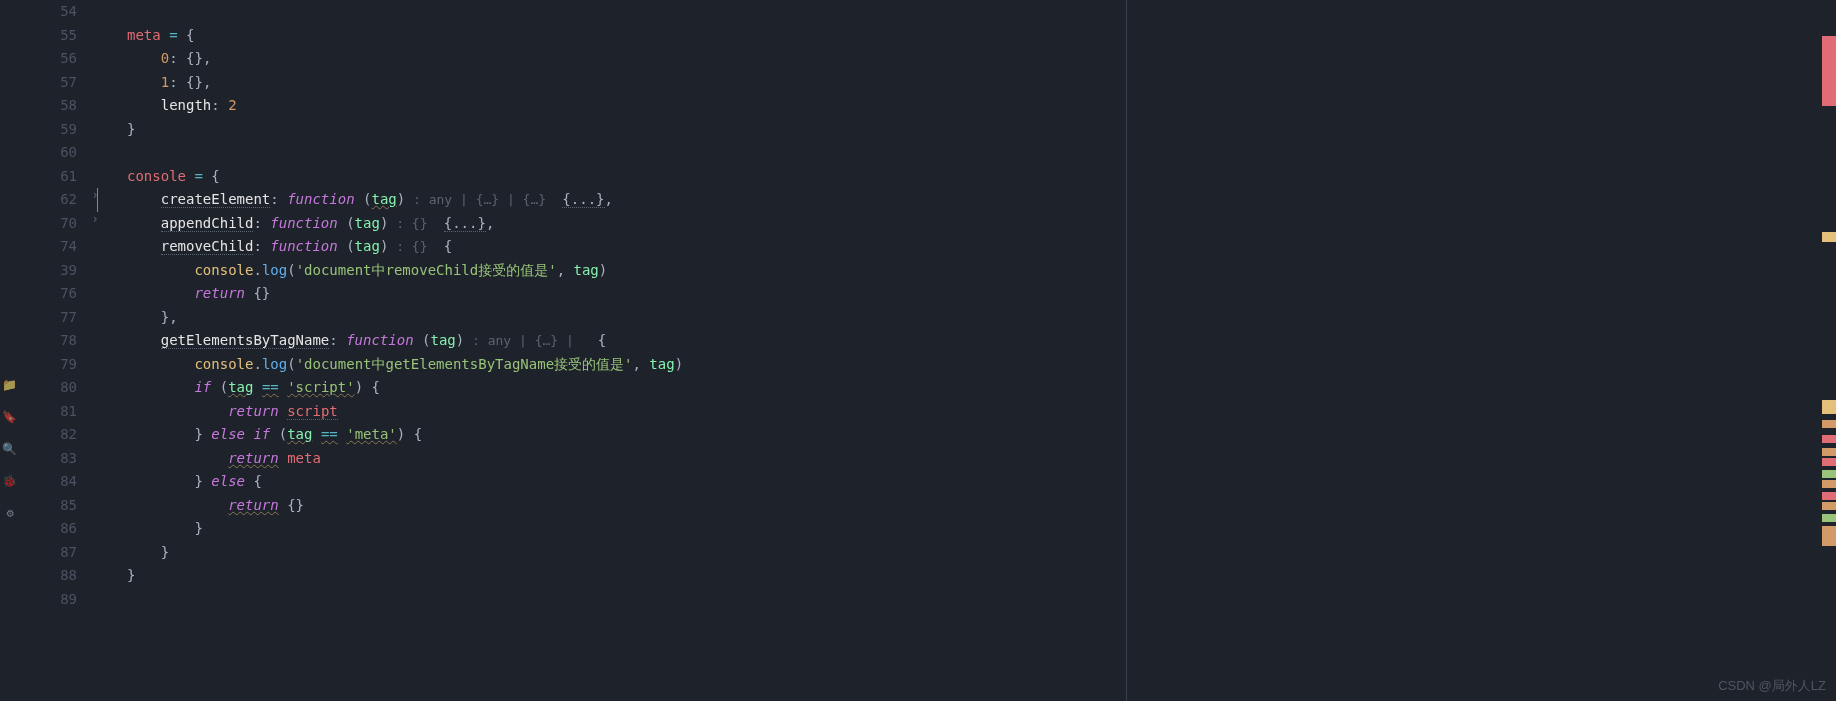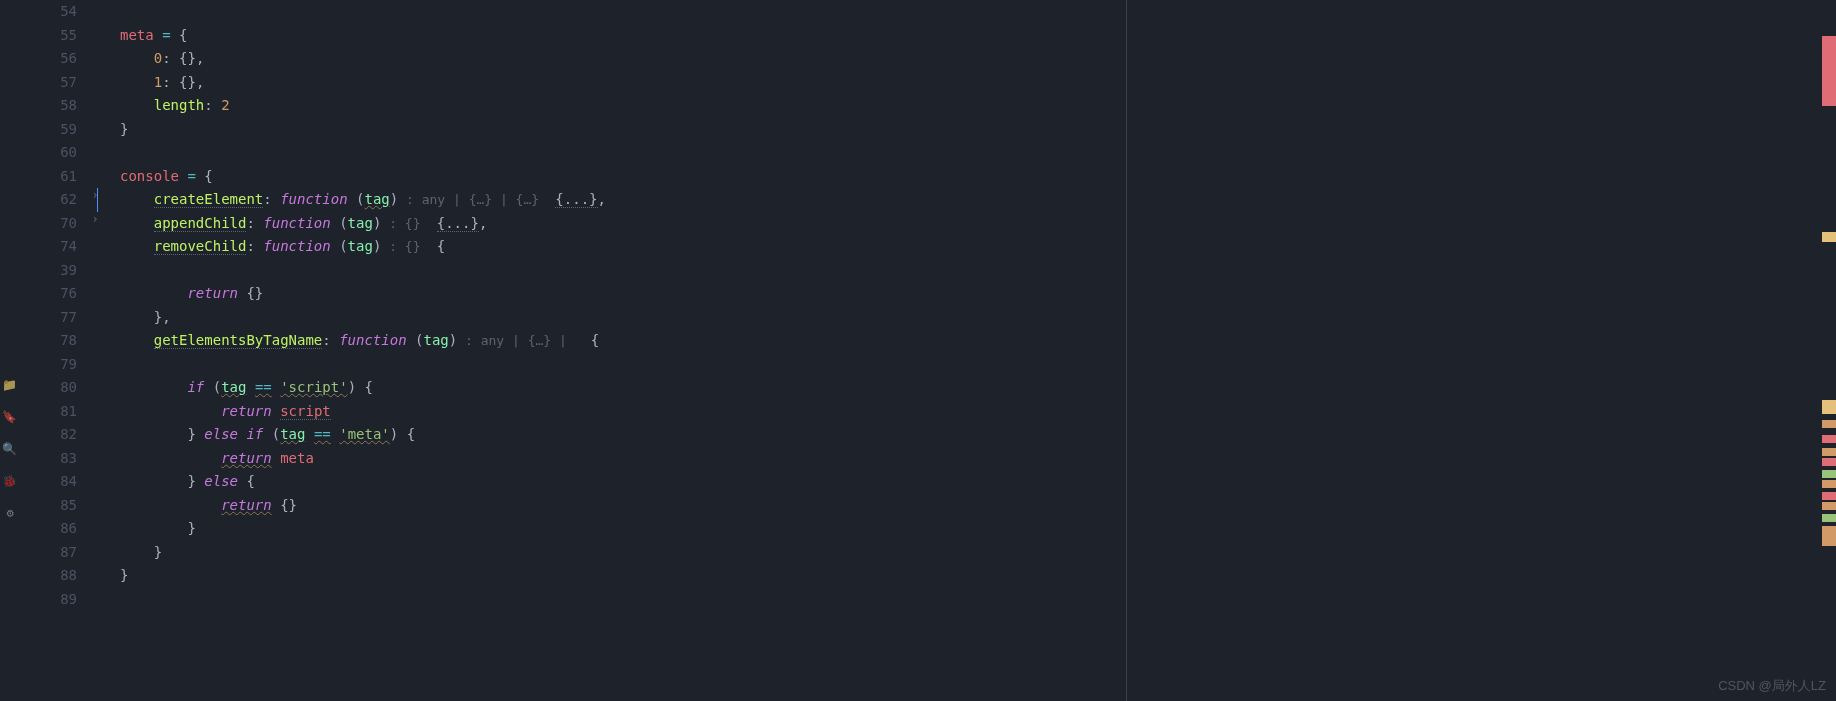--- a/index.html
+++ b/index.html
@@ -65,20 +65,21 @@
 .code-area {
   position: absolute;
   left: 85px; top: 0;
   width: 1040px;
   height: 701px;
 }
 .line {
   height: 23.5px;
   line-height: 23.5px;
   white-space: pre;
+  margin-left: 7px;
 }
 .line-num {
   height: 23.5px;
   line-height: 23.5px;
   padding-right: 8px;
   font-size: 14px;
 }
 .highlighted-line {
   position: absolute;
   left: 20px;
@@ -93,21 +94,21 @@
   left: 97px;
   top: 188px;
   width: 1px;
   height: 23.5px;
   background: #528bff;
   z-index: 5;
 }
 .code-area .line { position: relative; z-index: 2; }
 .tok-kw { color: #c678dd; font-style: italic; }
 .tok-var { color: #e06c75; }
-.tok-prop { color: #bef264; }
+.tok-prop { color: #e5e5e5; }
 .tok-num { color: #d19a66; }
 .tok-str { color: #98c379; }
 .tok-punc { color: #abb2bf; }
 .tok-op { color: #56b6c2; }
 .tok-fn { color: #61afef; }
 .tok-param { color: #86efac; }
 .tok-ret { color: #c678dd; font-style: italic; }
 .tok-hint { color: #5c6370; font-size: 13px; }
 .tok-obj { color: #e5c07b; }
 .underline-dotted { border-bottom: 1px dotted #5c6370; }
@@ -193,23 +194,25 @@
       <div class="line" style="position: absolute; top: 23.5px; left: 15px;"><span class="tok-var">meta</span><span> </span><span class="tok-op">=</span><span> </span><span class="tok-punc">{</span></div>
       <div class="line" style="position: absolute; top: 47px; left: 15px;"><span>    </span><span class="tok-num">0</span><span>: </span><span class="tok-punc">{}</span><span>,</span></div>
       <div class="line" style="position: absolute; top: 70.5px; left: 15px;"><span>    </span><span class="tok-num">1</span><span>: </span><span class="tok-punc">{}</span><span>,</span></div>
       <div class="line" style="position: absolute; top: 94px; left: 15px;"><span>    </span><span class="tok-prop">length</span><span>: </span><span class="tok-num">2</span></div>
       <div class="line" style="position: absolute; top: 117.5px; left: 15px;"><span class="tok-punc">}</span></div>
       <div class="line" style="position: absolute; top: 141px; left: 15px;"></div>
       <div class="line" style="position: absolute; top: 164.5px; left: 15px;"><span class="tok-var">console</span><span> </span><span class="tok-op">=</span><span> </span><span class="tok-punc">{</span></div>
       <div class="line" style="position: absolute; top: 188px; left: 15px;"><span>    </span><span class="tok-prop underline-dotted">createElement</span><span>: </span><span class="tok-kw">function</span><span> (</span><span class="tok-param underline-wave">tag</span><span>)</span><span class="tok-hint"> : any | {…} | {…} </span><span> </span><span class="tok-punc underline-dotted">{...}</span><span>,</span></div>
       <div class="line" style="position: absolute; top: 211.5px; left: 15px;"><span>    </span><span class="tok-prop underline-dotted">appendChild</span><span>: </span><span class="tok-kw">function</span><span> (</span><span class="tok-param">tag</span><span>)</span><span class="tok-hint"> : {} </span><span> </span><span class="tok-punc underline-dotted">{...}</span><span>,</span></div>
       <div class="line" style="position: absolute; top: 235px; left: 15px;"><span>    </span><span class="tok-prop underline-dotted">removeChild</span><span>: </span><span class="tok-kw">function</span><span> (</span><span class="tok-param">tag</span><span>)</span><span class="tok-hint"> : {} </span><span class="tok-punc"> {</span></div>
+      <div class="line" style="position: absolute; top: 258.5px; left: 15px;"><span>        </span><span class="tok-obj">console</span><span>.</span><span class="tok-fn">log</span><span>(</span><span class="tok-str">'document中removeChild接受的值是'</span><span>, </span><span class="tok-param">tag</span><span>)</span></div>
       <div class="line" style="position: absolute; top: 282px; left: 15px;"><span>        </span><span class="tok-ret">return</span><span class="tok-punc"> {}</span></div>
       <div class="line" style="position: absolute; top: 305.5px; left: 15px;"><span class="tok-punc">    }</span><span>,</span></div>
       <div class="line" style="position: absolute; top: 329px; left: 15px;"><span>    </span><span class="tok-prop underline-dotted">getElementsByTagName</span><span>: </span><span class="tok-kw">function</span><span> (</span><span class="tok-param">tag</span><span>)</span><span class="tok-hint"> : any | {…} |  </span><span class="tok-punc"> {</span></div>
+      <div class="line" style="position: absolute; top: 352.5px; left: 15px;"><span>        </span><span class="tok-obj">console</span><span>.</span><span class="tok-fn">log</span><span>(</span><span class="tok-str">'document中getElementsByTagName接受的值是'</span><span>, </span><span class="tok-param">tag</span><span>)</span></div>
       <div class="line" style="position: absolute; top: 376px; left: 15px;"><span>        </span><span class="tok-kw">if</span><span> (</span><span class="tok-param underline-wave">tag</span><span> </span><span class="tok-op underline-wave">==</span><span> </span><span class="tok-str underline-wave">'script'</span><span class="tok-punc">) {</span></div>
       <div class="line" style="position: absolute; top: 399.5px; left: 15px;"><span>            </span><span class="tok-ret">return</span><span> </span><span class="tok-var underline-dotted">script</span></div>
       <div class="line" style="position: absolute; top: 423px; left: 15px;"><span class="tok-punc">        } </span><span class="tok-kw">else if</span><span> (</span><span class="tok-param underline-wave">tag</span><span> </span><span class="tok-op underline-wave">==</span><span> </span><span class="tok-str underline-wave">'meta'</span><span class="tok-punc">) {</span></div>
       <div class="line" style="position: absolute; top: 446.5px; left: 15px;"><span>            </span><span class="tok-ret underline-wave">return</span><span> </span><span class="tok-var">meta</span></div>
       <div class="line" style="position: absolute; top: 470px; left: 15px;"><span class="tok-punc">        } </span><span class="tok-kw">else</span><span class="tok-punc"> {</span></div>
       <div class="line" style="position: absolute; top: 493.5px; left: 15px;"><span>            </span><span class="tok-ret underline-wave">return</span><span class="tok-punc"> {}</span></div>
       <div class="line" style="position: absolute; top: 517px; left: 15px;"><span class="tok-punc">        }</span></div>
       <div class="line" style="position: absolute; top: 540.5px; left: 15px;"><span class="tok-punc">    }</span></div>
       <div class="line" style="position: absolute; top: 564px; left: 15px;"><span class="tok-punc">}</span></div>
       <div class="line" style="position: absolute; top: 587.5px; left: 15px;"></div>

